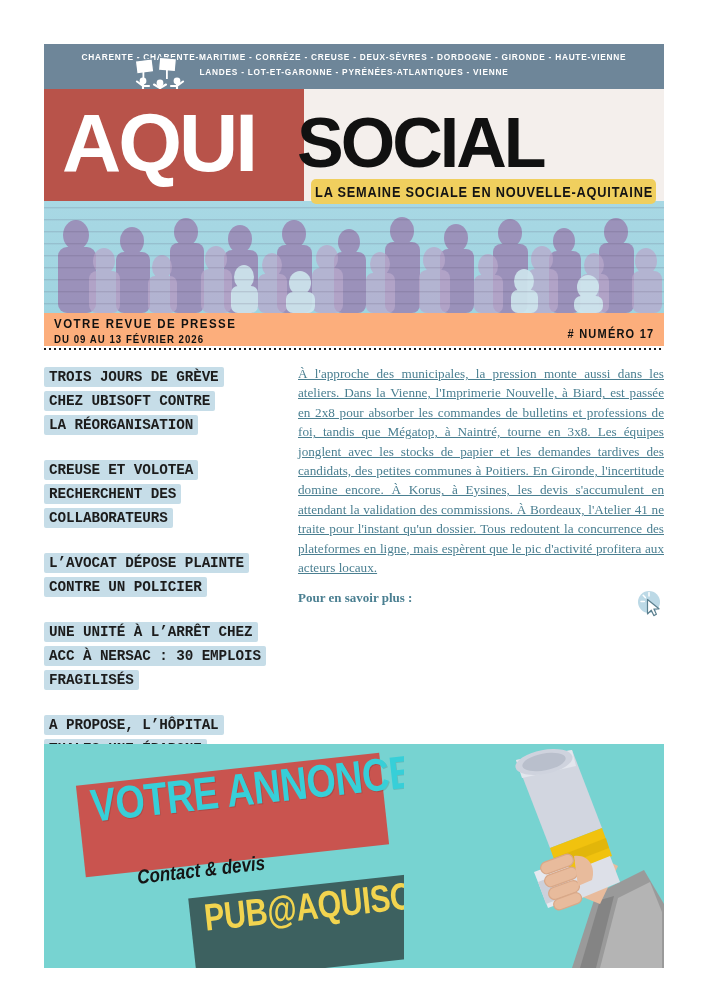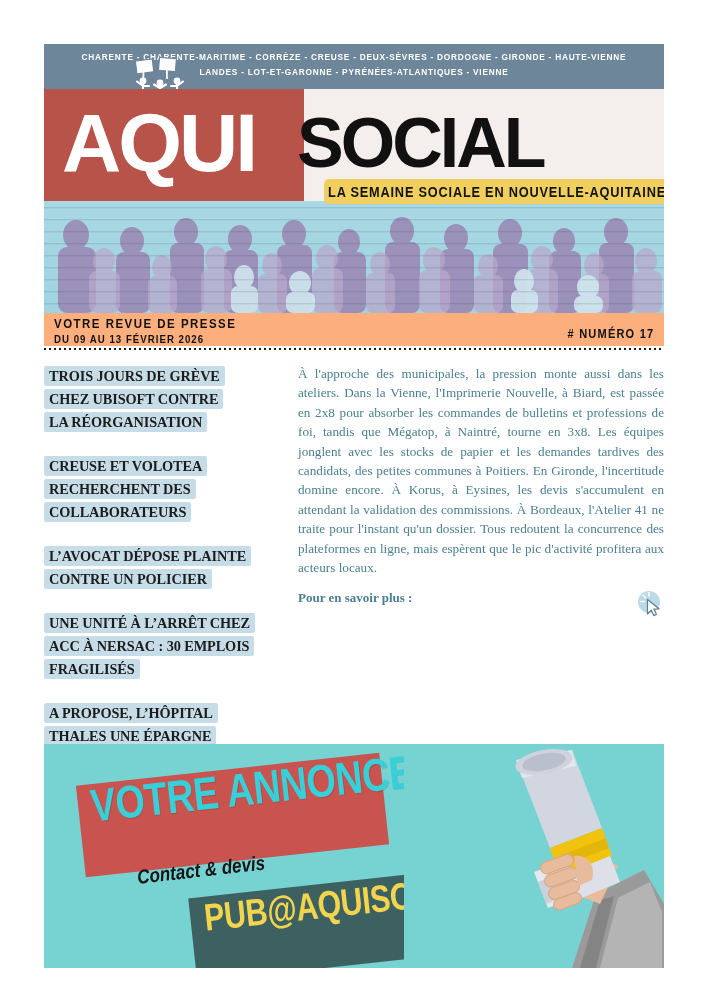--- a/index.html
+++ b/index.html
@@ -92,21 +92,21 @@
     font-family: "Liberation Sans", sans-serif;
     font-weight: bold;
     font-size: 70px;
     line-height: 96px;
     letter-spacing: -3px;
     color: #111111;
     z-index: 3;
   }
   .tagline {
     position: absolute;
-    left: 280px;
+    left: 267px;
     top: 90px;
     width: 345px;
     height: 25px;
     background: #f0cf5e;
     border-radius: 5px;
     z-index: 5;
     display: flex;
     align-items: center;
     justify-content: center;
   }
@@ -190,21 +190,21 @@
   .sidebar {
     position: absolute;
     left: 44px;
     top: 364px;
     width: 238px;
   }
   .hl-block { margin-bottom: 21px; }
   .hl-block:last-child { margin-bottom: 0; }
   .hl-block .hl-line {
     display: inline;
-    font-family: Liberation Serif, serif;
+    font-family: Liberation Mono, monospace;
     font-weight: bold;
     font-size: 14.3px;
     line-height: 21px;
     color: #1c1c1c;
     background: #c6dde8;
     box-decoration-break: clone;
     -webkit-box-decoration-break: clone;
     padding: 2px 5px;
     border-radius: 2px;
     letter-spacing: -0.1px;
@@ -227,20 +227,21 @@
     letter-spacing: -0.3px;
     margin-bottom: 14px;
   }
   .article-body {
     font-family: "Liberation Serif", serif;
     font-size: 13.2px;
     line-height: 19.4px;
     color: #4a7f91;
     text-align: justify;
     margin-bottom: 13px;
+    text-decoration: underline;
   }
   .savoir-plus {
     font-family: "Liberation Serif", serif;
     font-weight: bold;
     font-size: 13px;
     color: #4a7f91;
     margin-bottom: 3px;
   }
   .sources {
     font-family: "Liberation Serif", serif;

